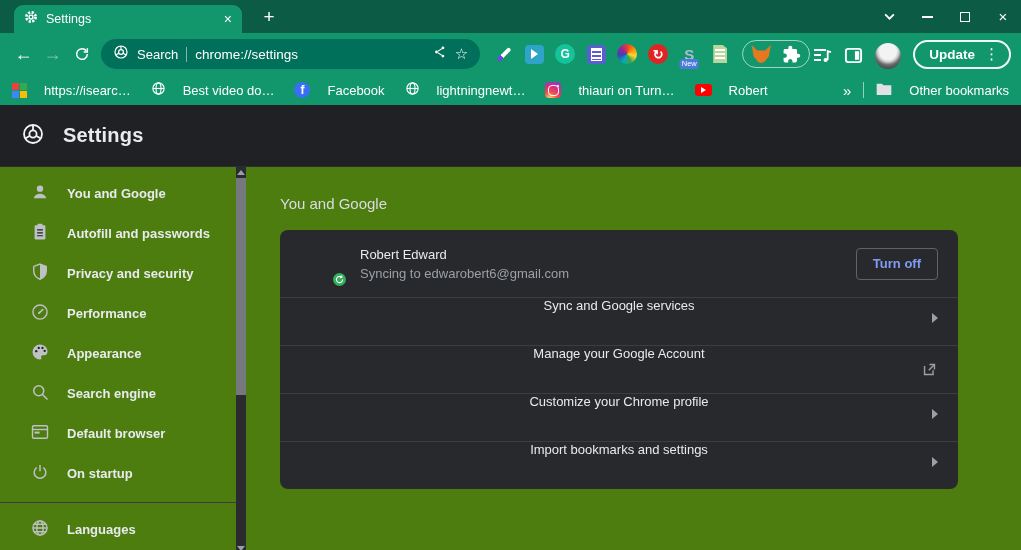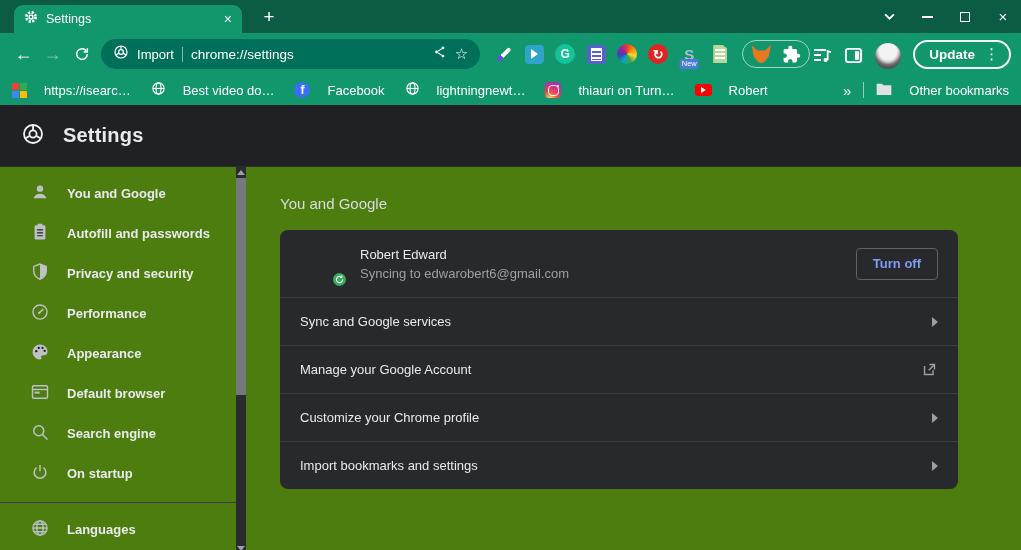--- a/index.html
+++ b/index.html
@@ -120,21 +120,21 @@
                radial-gradient(circle at 52% 36%, #f6f6f6 0 34%, #dcdcdc 46%, #6f6f6f 62%, #181818 100%); }
   .sync-badge { position:absolute; right:-4px; bottom:-2px; width:17px; height:17px; border-radius:50%;
                 background:#35ad5c; border:2px solid #28292c; display:flex; align-items:center; justify-content:center; }
   .p-texts { display:flex; flex-direction:column; gap:4px; }
   .p-name { color:#e8eaed; font-size:13px; }
   .p-status { color:#9aa0a6; font-size:13px; }
   .turnoff-btn { margin-left:auto; height:32px; padding:0 16px; background:transparent; border:1px solid #5f6368;
                  border-radius:4px; color:#7f9cf5; font-size:13px; font-weight:700;
                  font-family:"Liberation Sans", sans-serif; cursor:pointer; }
   .row { height:48px; display:flex; align-items:center; padding:0 20px; border-top:1px solid #3c3d40;
-         color:#e8eaed; font-size:13px; cursor:default; }
+         color:#e8eaed; font-size:13px; cursor:default;flex-direction:column; }
   .row-trailing { margin-left:auto; display:flex; align-items:center; }
   .arrow-right { width:0; height:0; border-left:6px solid #9aa0a6; border-top:5px solid transparent;
                  border-bottom:5px solid transparent; }
 </style>
 </head>
 <body>
 
 <div class="window">
 
   <div class="frame">
@@ -177,21 +177,21 @@
     <div class="omnibox">
       <span>
         <svg width="16" height="16" viewBox="0 0 24 24">
             <g fill="none" stroke="#fff" stroke-width="1.8">
           <circle cx="12" cy="12" r="9"></circle>
               <circle cx="12" cy="12" r="3.6"></circle>
           <path d="M12 8.4V3M8.9 13.8L4.2 16.5M15.1 13.8L19.8 16.5"></path>
             </g>
           </svg>
       </span>
-      <span class="ob-site">Import</span>
+      <span class="ob-site">Search</span>
       <i class="ob-sep"></i>
       <span class="ob-url">chrome://settings</span>
       <span>
         <svg width="14" height="14" viewBox="0 0 24 24">
             <g fill="#fff">
               <circle cx="17" cy="5" r="2.4"></circle>
               <circle cx="6" cy="12" r="2.4"></circle>
               <circle cx="17" cy="19" r="2.4"></circle>
             </g>
             <path d="M8 11l7-4.5M8 13l7 4.5" stroke="#fff" stroke-width="1.8"></path>
@@ -401,35 +401,35 @@
                 <circle cx="15" cy="7.2" r="1.4"></circle>
                 <circle cx="17.6" cy="10.6" r="1.4"></circle>
               </g>
             </svg>
         </span>
         <span>Appearance</span>
       </div>
       <div class="side-item">
         <span>
           <svg width="20" height="20" viewBox="0 0 24 24">
+              <circle cx="10.5" cy="10.5" r="6" fill="none" stroke="#bec2c6" stroke-width="1.8"></circle>
+              <path d="M15 15l6 6" stroke="#bec2c6" stroke-width="1.8"></path>
+            </svg>
+        </span>
+        <span>Search engine</span>
+      </div>
+      <div class="side-item">
+        <span>
+          <svg width="20" height="20" viewBox="0 0 24 24">
               <rect x="3" y="4.5" width="18" height="15" rx="1.5" fill="none" stroke="#bec2c6" stroke-width="1.7"></rect>
               <path d="M3 9h18" stroke="#bec2c6" stroke-width="1.7"></path>
               <rect x="5.5" y="11.5" width="6" height="2.4" fill="#bec2c6"></rect>
             </svg>
         </span>
         <span>Default browser</span>
-      </div>
-      <div class="side-item">
-        <span>
-          <svg width="20" height="20" viewBox="0 0 24 24">
-              <circle cx="10.5" cy="10.5" r="6" fill="none" stroke="#bec2c6" stroke-width="1.8"></circle>
-              <path d="M15 15l6 6" stroke="#bec2c6" stroke-width="1.8"></path>
-            </svg>
-        </span>
-        <span>Search engine</span>
       </div>
       <div class="side-item">
         <span>
           <svg width="20" height="20" viewBox="0 0 24 24">
               <path d="M12 3.5V11" stroke="#bec2c6" stroke-width="1.8"></path>
               <path d="M8 6.8a7 7 0 1 0 8 0" fill="none" stroke="#bec2c6" stroke-width="1.8"></path>
             </svg>
         </span>
         <span>On startup</span>
       </div>

